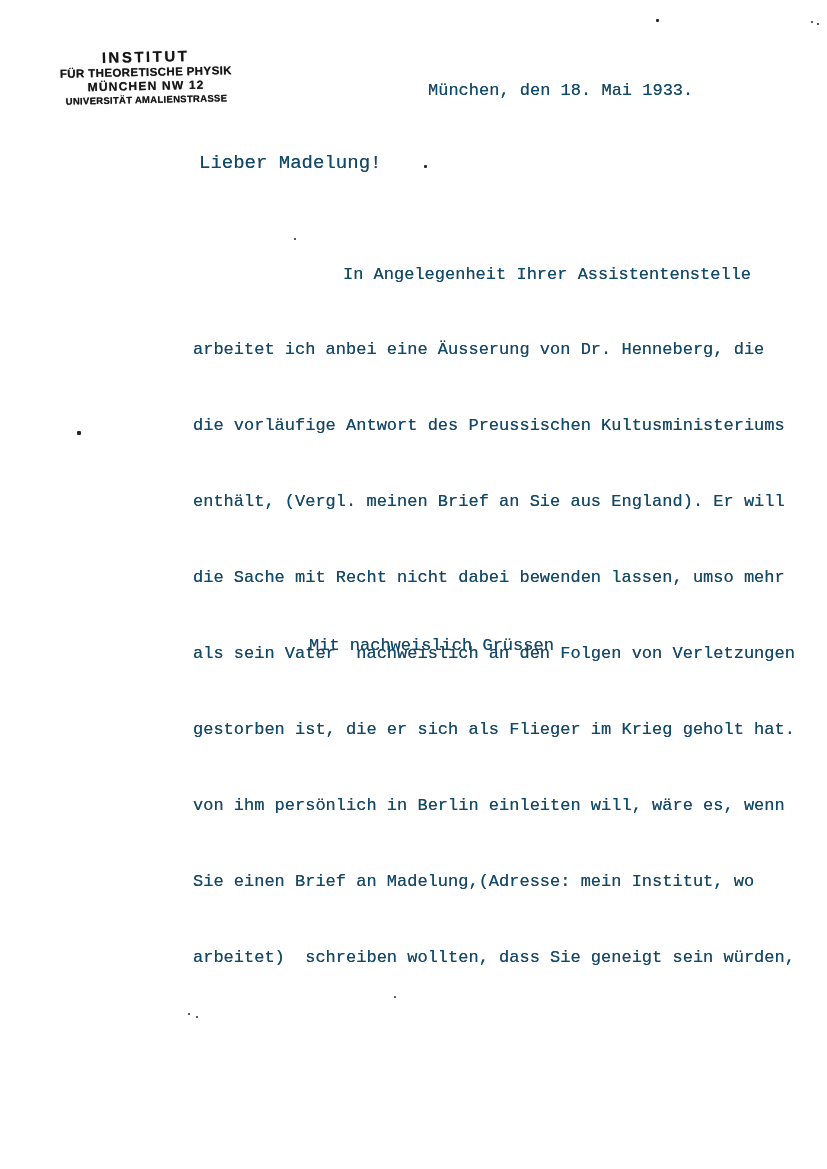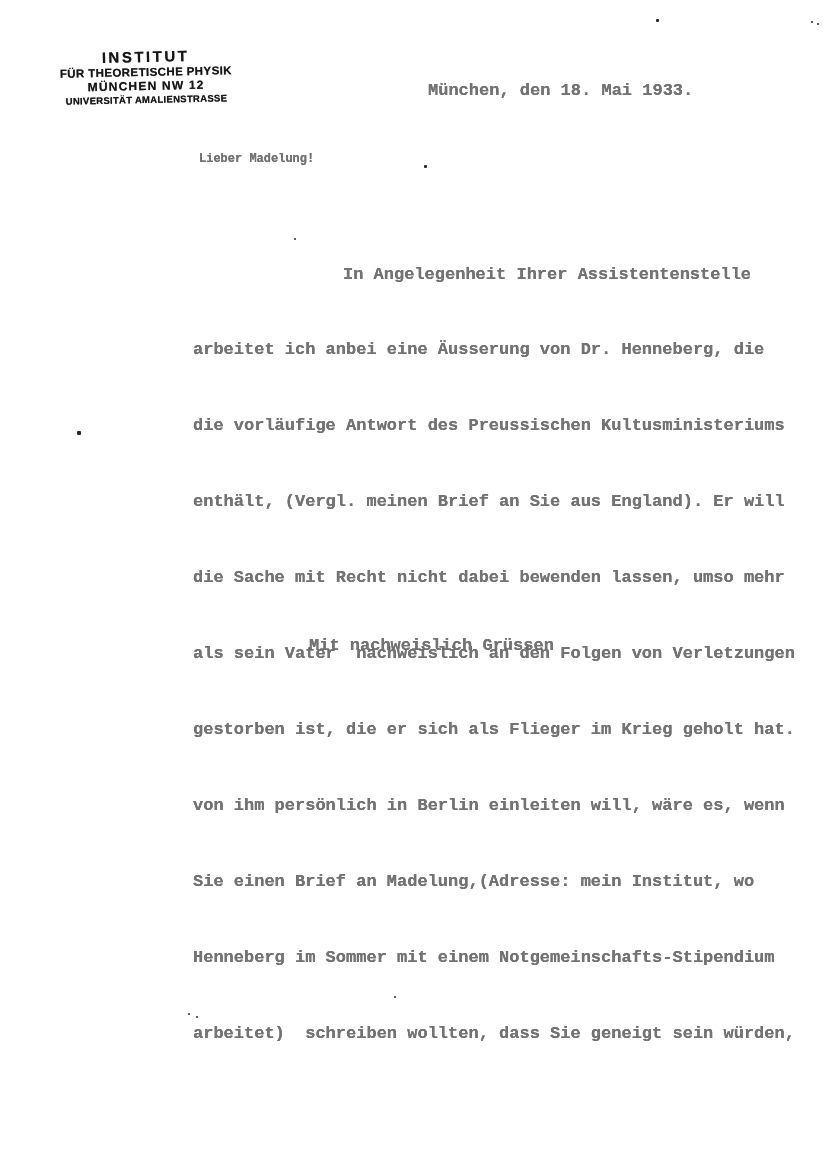--- a/index.html
+++ b/index.html
@@ -21,27 +21,27 @@
     transform:rotate(-1.2deg);
     text-shadow:0 0 0.7px rgba(0,0,0,0.75);
   }
   .stamp-l1 { font-size:15px; font-weight:700; letter-spacing:2.5px; line-height:16px; }
   .stamp-l2 { font-size:11.5px; font-weight:700; letter-spacing:0.4px; line-height:14px; }
   .stamp-l3 { font-size:12px; font-weight:700; letter-spacing:1.2px; line-height:14px; }
   .stamp-l4 { font-size:9.5px; font-weight:800; letter-spacing:0.3px; line-height:13px; }
   
   .type {
     font-family:"Liberation Mono", monospace;
-    font-weight:bold;
-    color:#737373;
+    font-weight:normal;
+    color:#0c4a6e;
     text-shadow:0 0 0.5px rgba(20,20,20,0.65);
     white-space:pre;
   }
   .dateline   { position:absolute; left:428px; top:81px;  font-size:17px; }
-  .salutation { position:absolute; left:199px; top:152px; font-size:12px; }
+  .salutation { position:absolute; left:199px; top:152px; font-size:19px; }
   .body-block { position:absolute; left:193px; top:211px; font-size:17px; line-height:25.3px; }
   .body-line.first { text-indent:150px; }
   .closing    { position:absolute; left:309px; top:636px; font-size:17px; }
   
   .speck {
     position:absolute; display:block;
     background:#2a2a2a; border-radius:1px;
   }
 </style>
 </head>
@@ -63,21 +63,20 @@
   <div class="type body-block">
     <div class="body-line first">In Angelegenheit Ihrer Assistentenstelle</div>
     <div class="body-line">arbeitet ich anbei eine Äusserung von Dr. Henneberg, die</div>
     <div class="body-line">die vorläufige Antwort des Preussischen Kultusministeriums</div>
     <div class="body-line">enthält, (Vergl. meinen Brief an Sie aus England). Er will</div>
     <div class="body-line">die Sache mit Recht nicht dabei bewenden lassen, umso mehr</div>
     <div class="body-line">als sein Vater  nachweislich an den Folgen von Verletzungen</div>
     <div class="body-line">gestorben ist, die er sich als Flieger im Krieg geholt hat.</div>
     <div class="body-line">von ihm persönlich in Berlin einleiten will, wäre es, wenn</div>
     <div class="body-line">Sie einen Brief an Madelung,(Adresse: mein Institut, wo</div>
-    <div class="body-line">Henneberg im Sommer mit einem Notgemeinschafts-Stipendium</div>
     <div class="body-line">arbeitet)  schreiben wollten, dass Sie geneigt sein würden,</div>
     
     
     
     
   </div>
 
   <div class="type closing">Mit nachweislich Grüssen</div>
 
   <i class="speck" style="left:656px; top:19px;  width:3px; height:3px;"></i>

